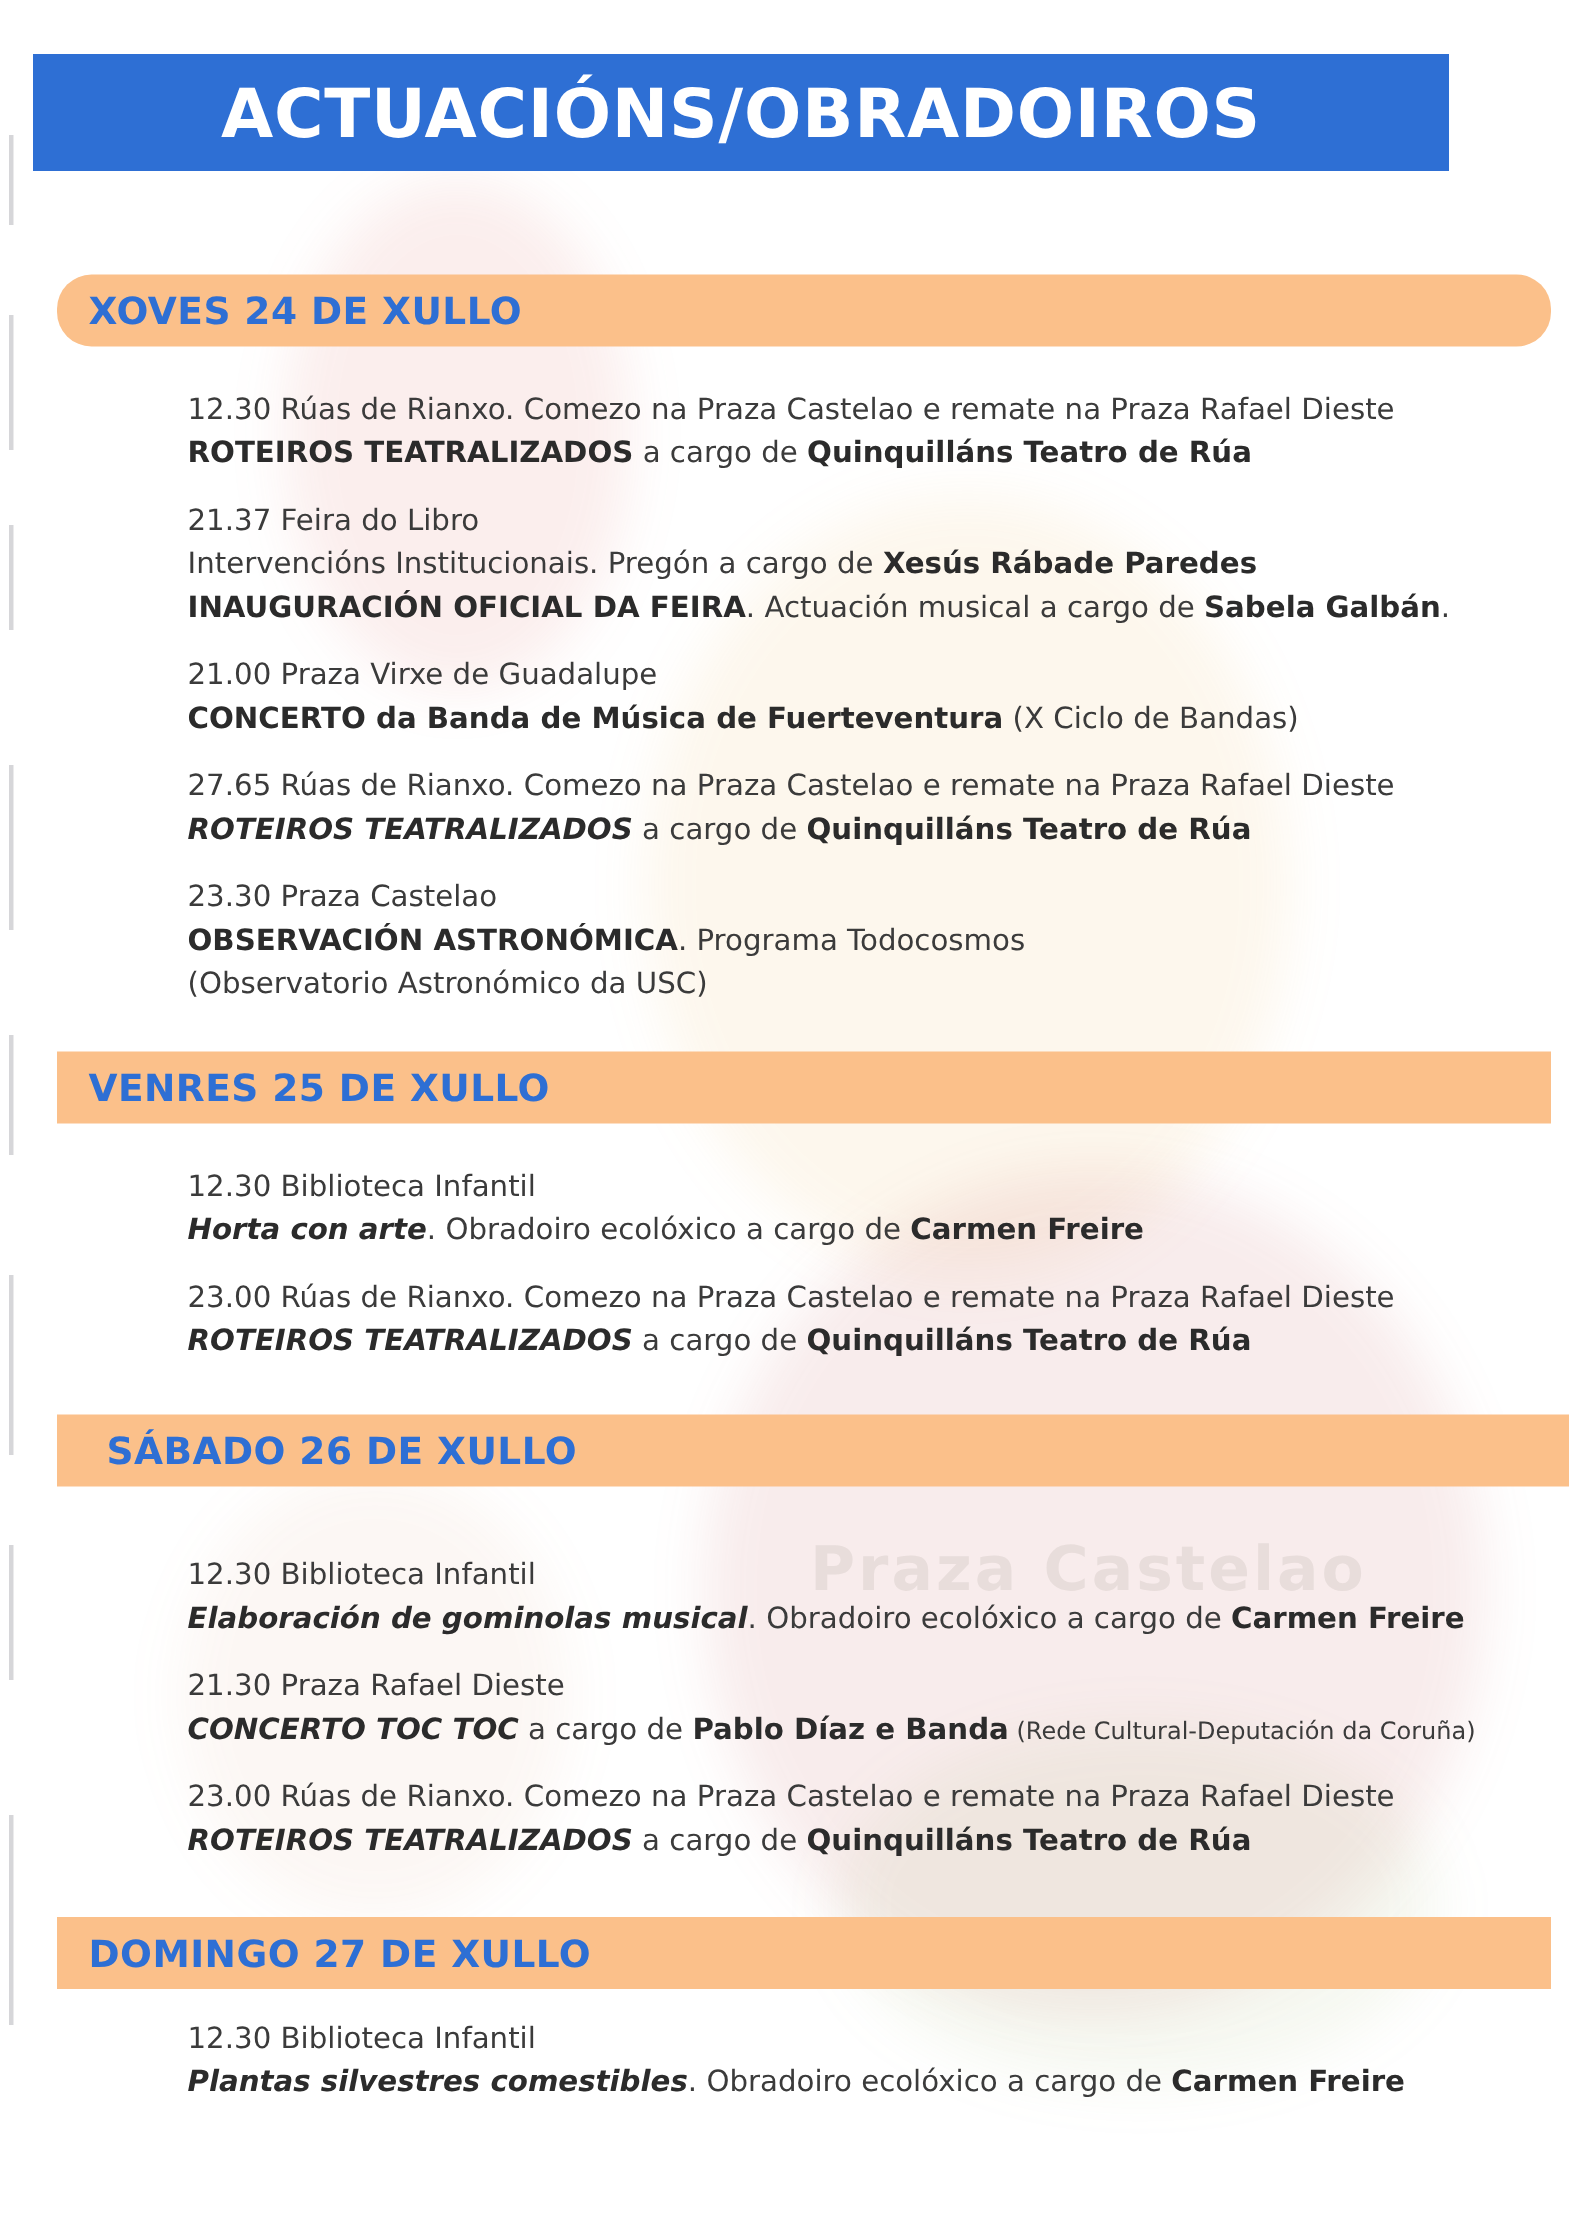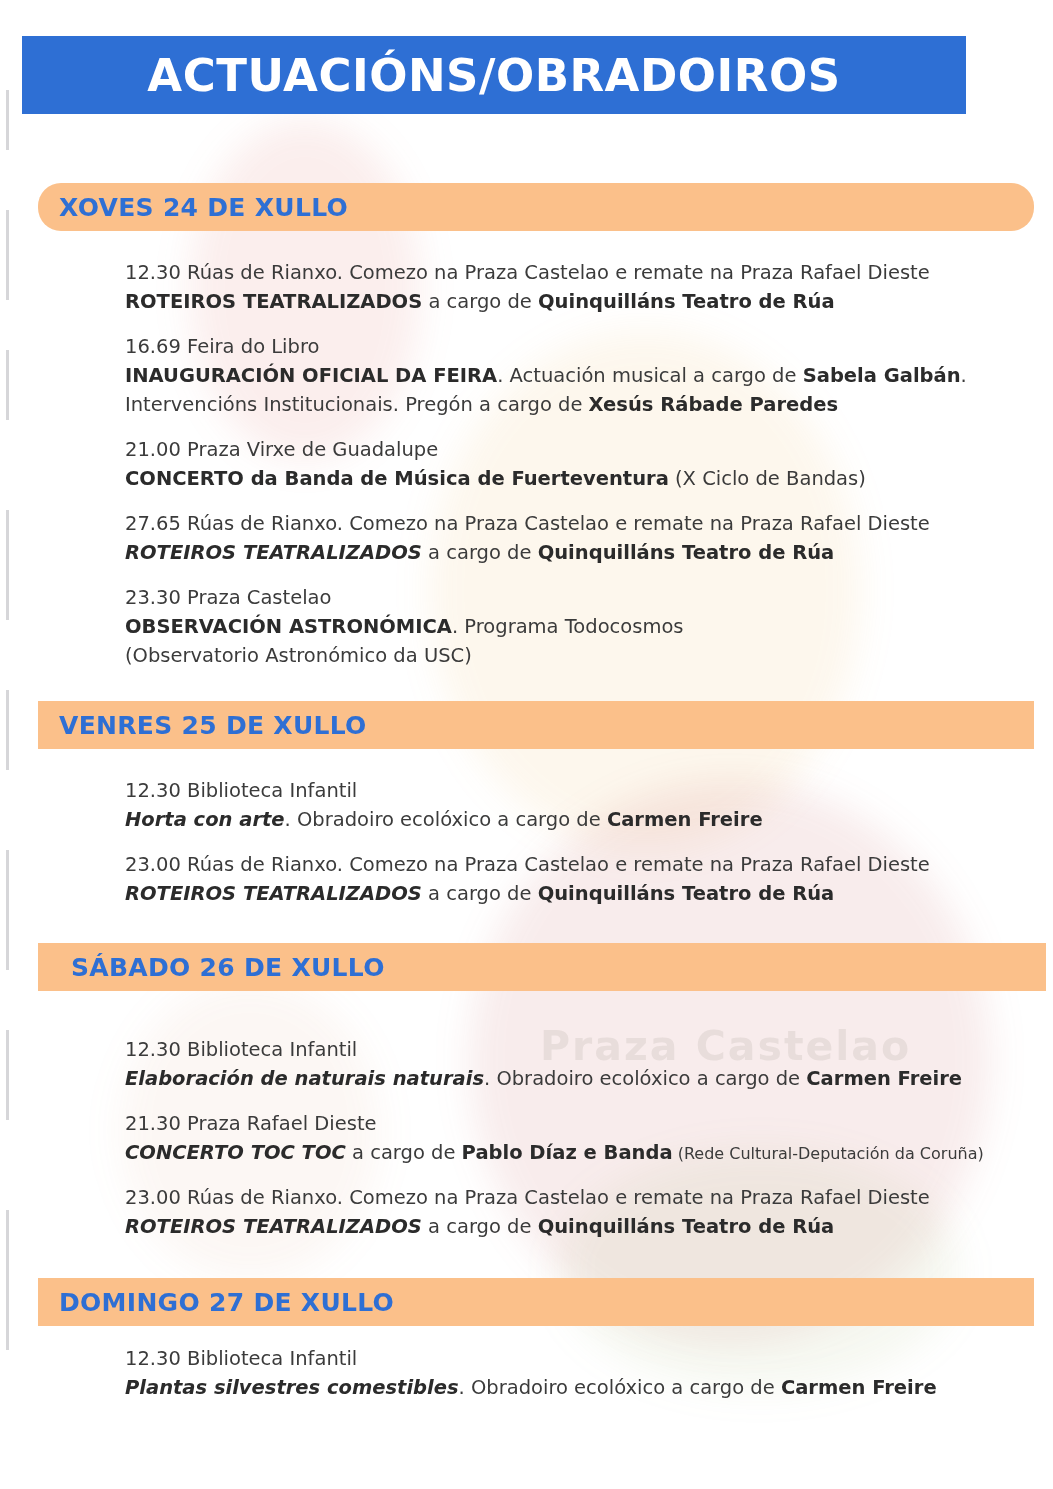--- a/index.html
+++ b/index.html
@@ -149,23 +149,23 @@
   <div class="day-bar" style="top:183px;border-radius:23px;">
     <div class="day-label">XOVES 24 DE XULLO</div>
   </div>
 
   <div class="event" style="top:258px;">
     <div class="line">12.30 Rúas de Rianxo. Comezo na Praza Castelao e remate na Praza Rafael Dieste</div>
     <div class="line"><span class="b">ROTEIROS TEATRALIZADOS</span><span> a cargo de </span><span class="b">Quinquilláns Teatro de Rúa</span></div>
   </div>
 
   <div class="event" style="top:332px;">
-    <div class="line">16.69 Feira do Libro</div>
+    <div class="line">21.37 Feira do Libro</div>
+    <div class="line"><span>Intervencións Institucionais. Pregón a cargo de </span><span class="b">Xesús Rábade Paredes</span></div>
     <div class="line"><span class="b">INAUGURACIÓN OFICIAL DA FEIRA</span><span>. Actuación musical a cargo de </span><span class="b">Sabela Galbán</span><span>.</span></div>
-    <div class="line"><span>Intervencións Institucionais. Pregón a cargo de </span><span class="b">Xesús Rábade Paredes</span></div>
   </div>
 
   <div class="event" style="top:435px;">
     <div class="line">21.00 Praza Virxe de Guadalupe</div>
     <div class="line"><span class="b">CONCERTO da Banda de Música de Fuerteventura</span><span> (X Ciclo de Bandas)</span></div>
   </div>
 
   <div class="event" style="top:509px;">
     <div class="line">27.65 Rúas de Rianxo. Comezo na Praza Castelao e remate na Praza Rafael Dieste</div>
     <div class="line"><span class="bi">ROTEIROS TEATRALIZADOS</span><span> a cargo de </span><span class="b">Quinquilláns Teatro de Rúa</span></div>
@@ -190,21 +190,21 @@
     <div class="line">23.00 Rúas de Rianxo. Comezo na Praza Castelao e remate na Praza Rafael Dieste</div>
     <div class="line"><span class="bi">ROTEIROS TEATRALIZADOS</span><span> a cargo de </span><span class="b">Quinquilláns Teatro de Rúa</span></div>
   </div>
 
   <div class="day-bar" style="top:943px;padding-left:12px;">
     <div class="day-label">SÁBADO 26 DE XULLO</div>
   </div>
 
   <div class="event" style="top:1035px;">
     <div class="line">12.30 Biblioteca Infantil</div>
-    <div class="line"><span class="bi">Elaboración de naturais naturais</span><span>. Obradoiro ecolóxico a cargo de </span><span class="b">Carmen Freire</span></div>
+    <div class="line"><span class="bi">Elaboración de gominolas musical</span><span>. Obradoiro ecolóxico a cargo de </span><span class="b">Carmen Freire</span></div>
   </div>
 
   <div class="event" style="top:1109px;">
     <div class="line">21.30 Praza Rafael Dieste</div>
     <div class="line"><span class="bi">CONCERTO TOC TOC</span><span> a cargo de </span><span class="b">Pablo Díaz e Banda</span><span class="small"> (Rede Cultural-Deputación da Coruña)</span></div>
   </div>
 
   <div class="event" style="top:1183px;">
     <div class="line">23.00 Rúas de Rianxo. Comezo na Praza Castelao e remate na Praza Rafael Dieste</div>
     <div class="line"><span class="bi">ROTEIROS TEATRALIZADOS</span><span> a cargo de </span><span class="b">Quinquilláns Teatro de Rúa</span></div>

